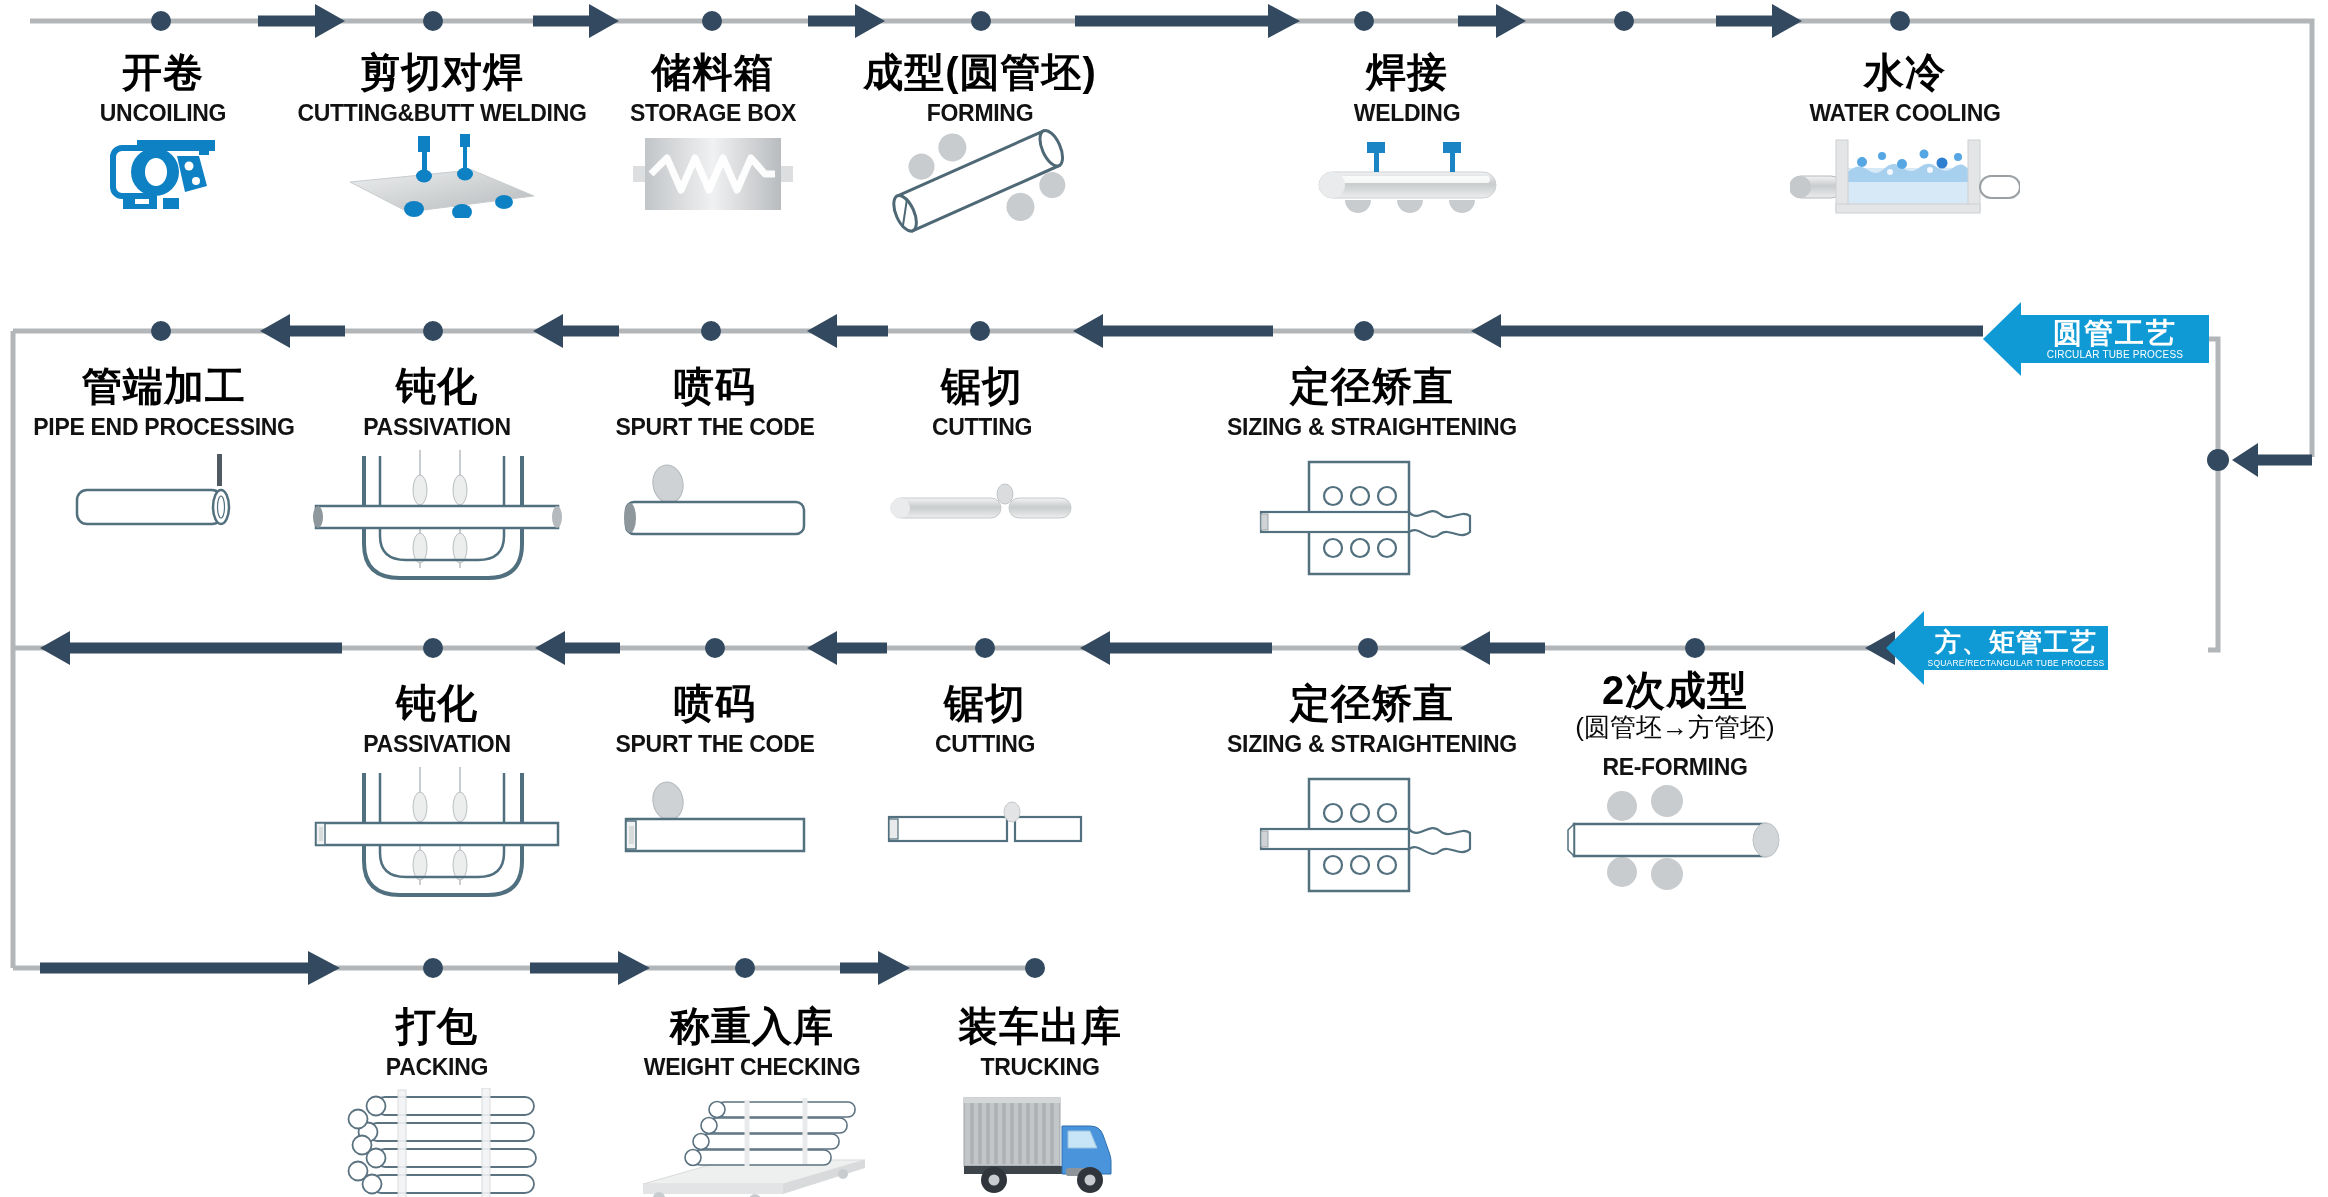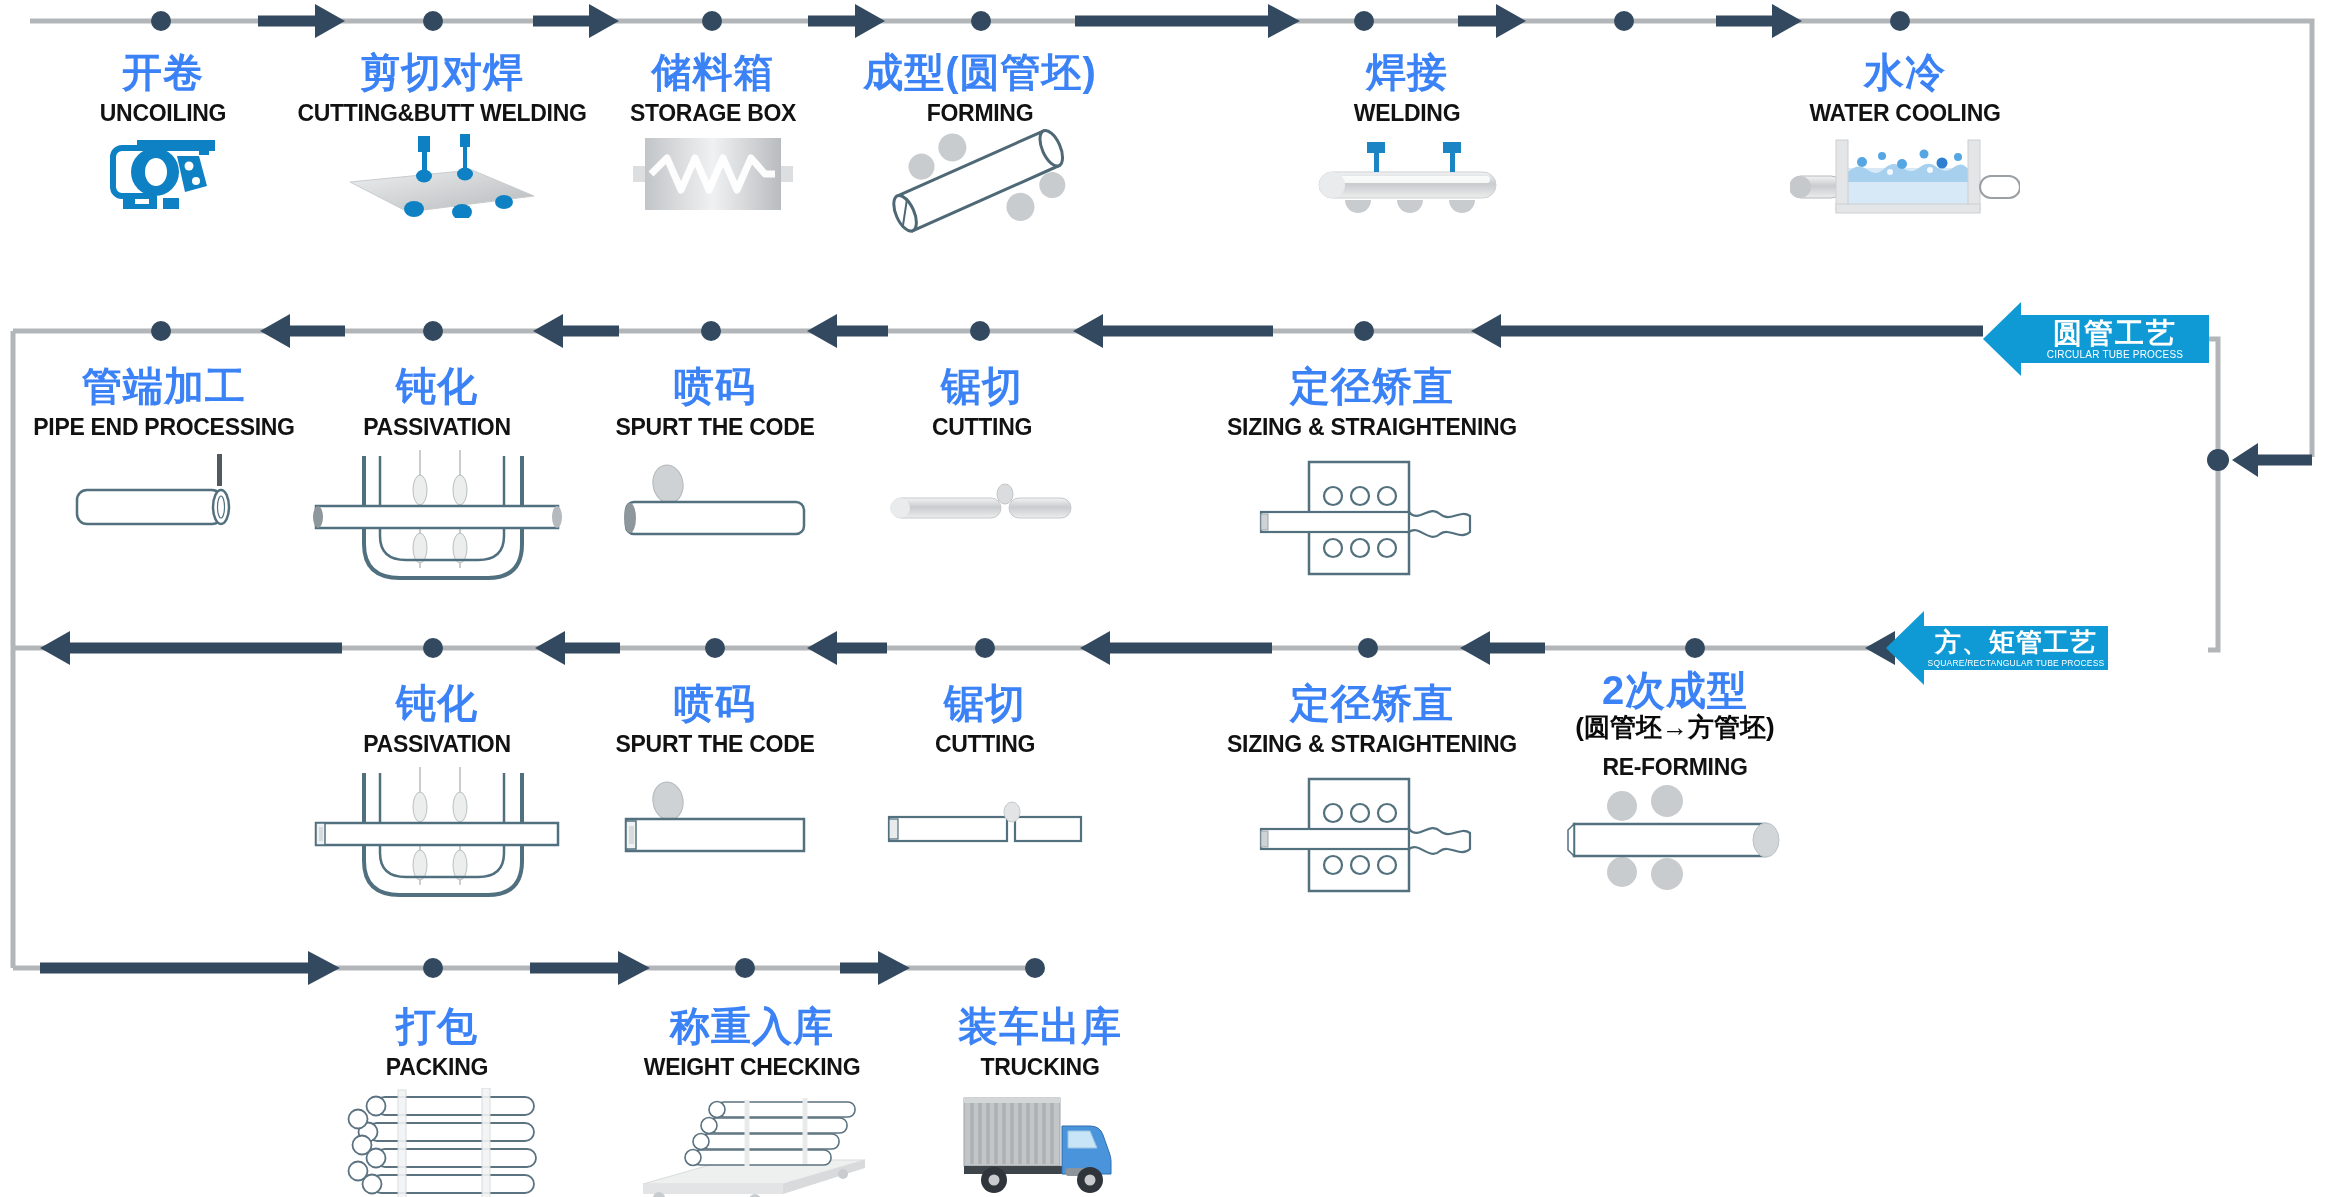--- a/index.html
+++ b/index.html
@@ -1,22 +1,22 @@
 <!DOCTYPE html>
 <html><head>
 <meta charset="utf-8">
 <style>
   html,body{margin:0;padding:0;background:#ffffff}
   .canvas{position:relative;width:2328px;height:1197px;background:#fff;overflow:hidden;
           font-family:"Liberation Sans",sans-serif}
   .connectors{position:absolute;left:0;top:0;z-index:1}
   .stage{position:absolute;width:360px;display:flex;flex-direction:column;align-items:center;
          text-align:center;z-index:2}
-  .zh{font-size:40px;font-weight:600;color:#3b82f6;line-height:44px;letter-spacing:1px;white-space:nowrap}
-  .sub{font-size:26px;font-weight:700;color:#0a0a0a;line-height:30px;white-space:nowrap}
+  .zh{font-size:40px;font-weight:600;color:#000000;line-height:44px;letter-spacing:1px;white-space:nowrap}
+  .sub{font-size:26px;font-weight:400;color:#0a0a0a;line-height:30px;white-space:nowrap}
   .en{font-size:23px;font-weight:700;color:#121212;line-height:26px;margin-top:6px;
       letter-spacing:-0.3px;white-space:nowrap}
   .icon{margin-top:8px;display:block}
   .icon.nudge{margin-top:30px}
   .parrow{position:absolute;background:#0f9ad6;color:#fff;display:flex;flex-direction:column;
           justify-content:center;align-items:center;z-index:3}
   .parrow::before{content:"";position:absolute;right:100%;top:50%;transform:translateY(-50%);
           border-top:37px solid transparent;border-bottom:37px solid transparent;
           border-right:38px solid #0f9ad6}
   .pzh{font-size:29px;font-weight:700;line-height:31px;letter-spacing:2px;white-space:nowrap}

